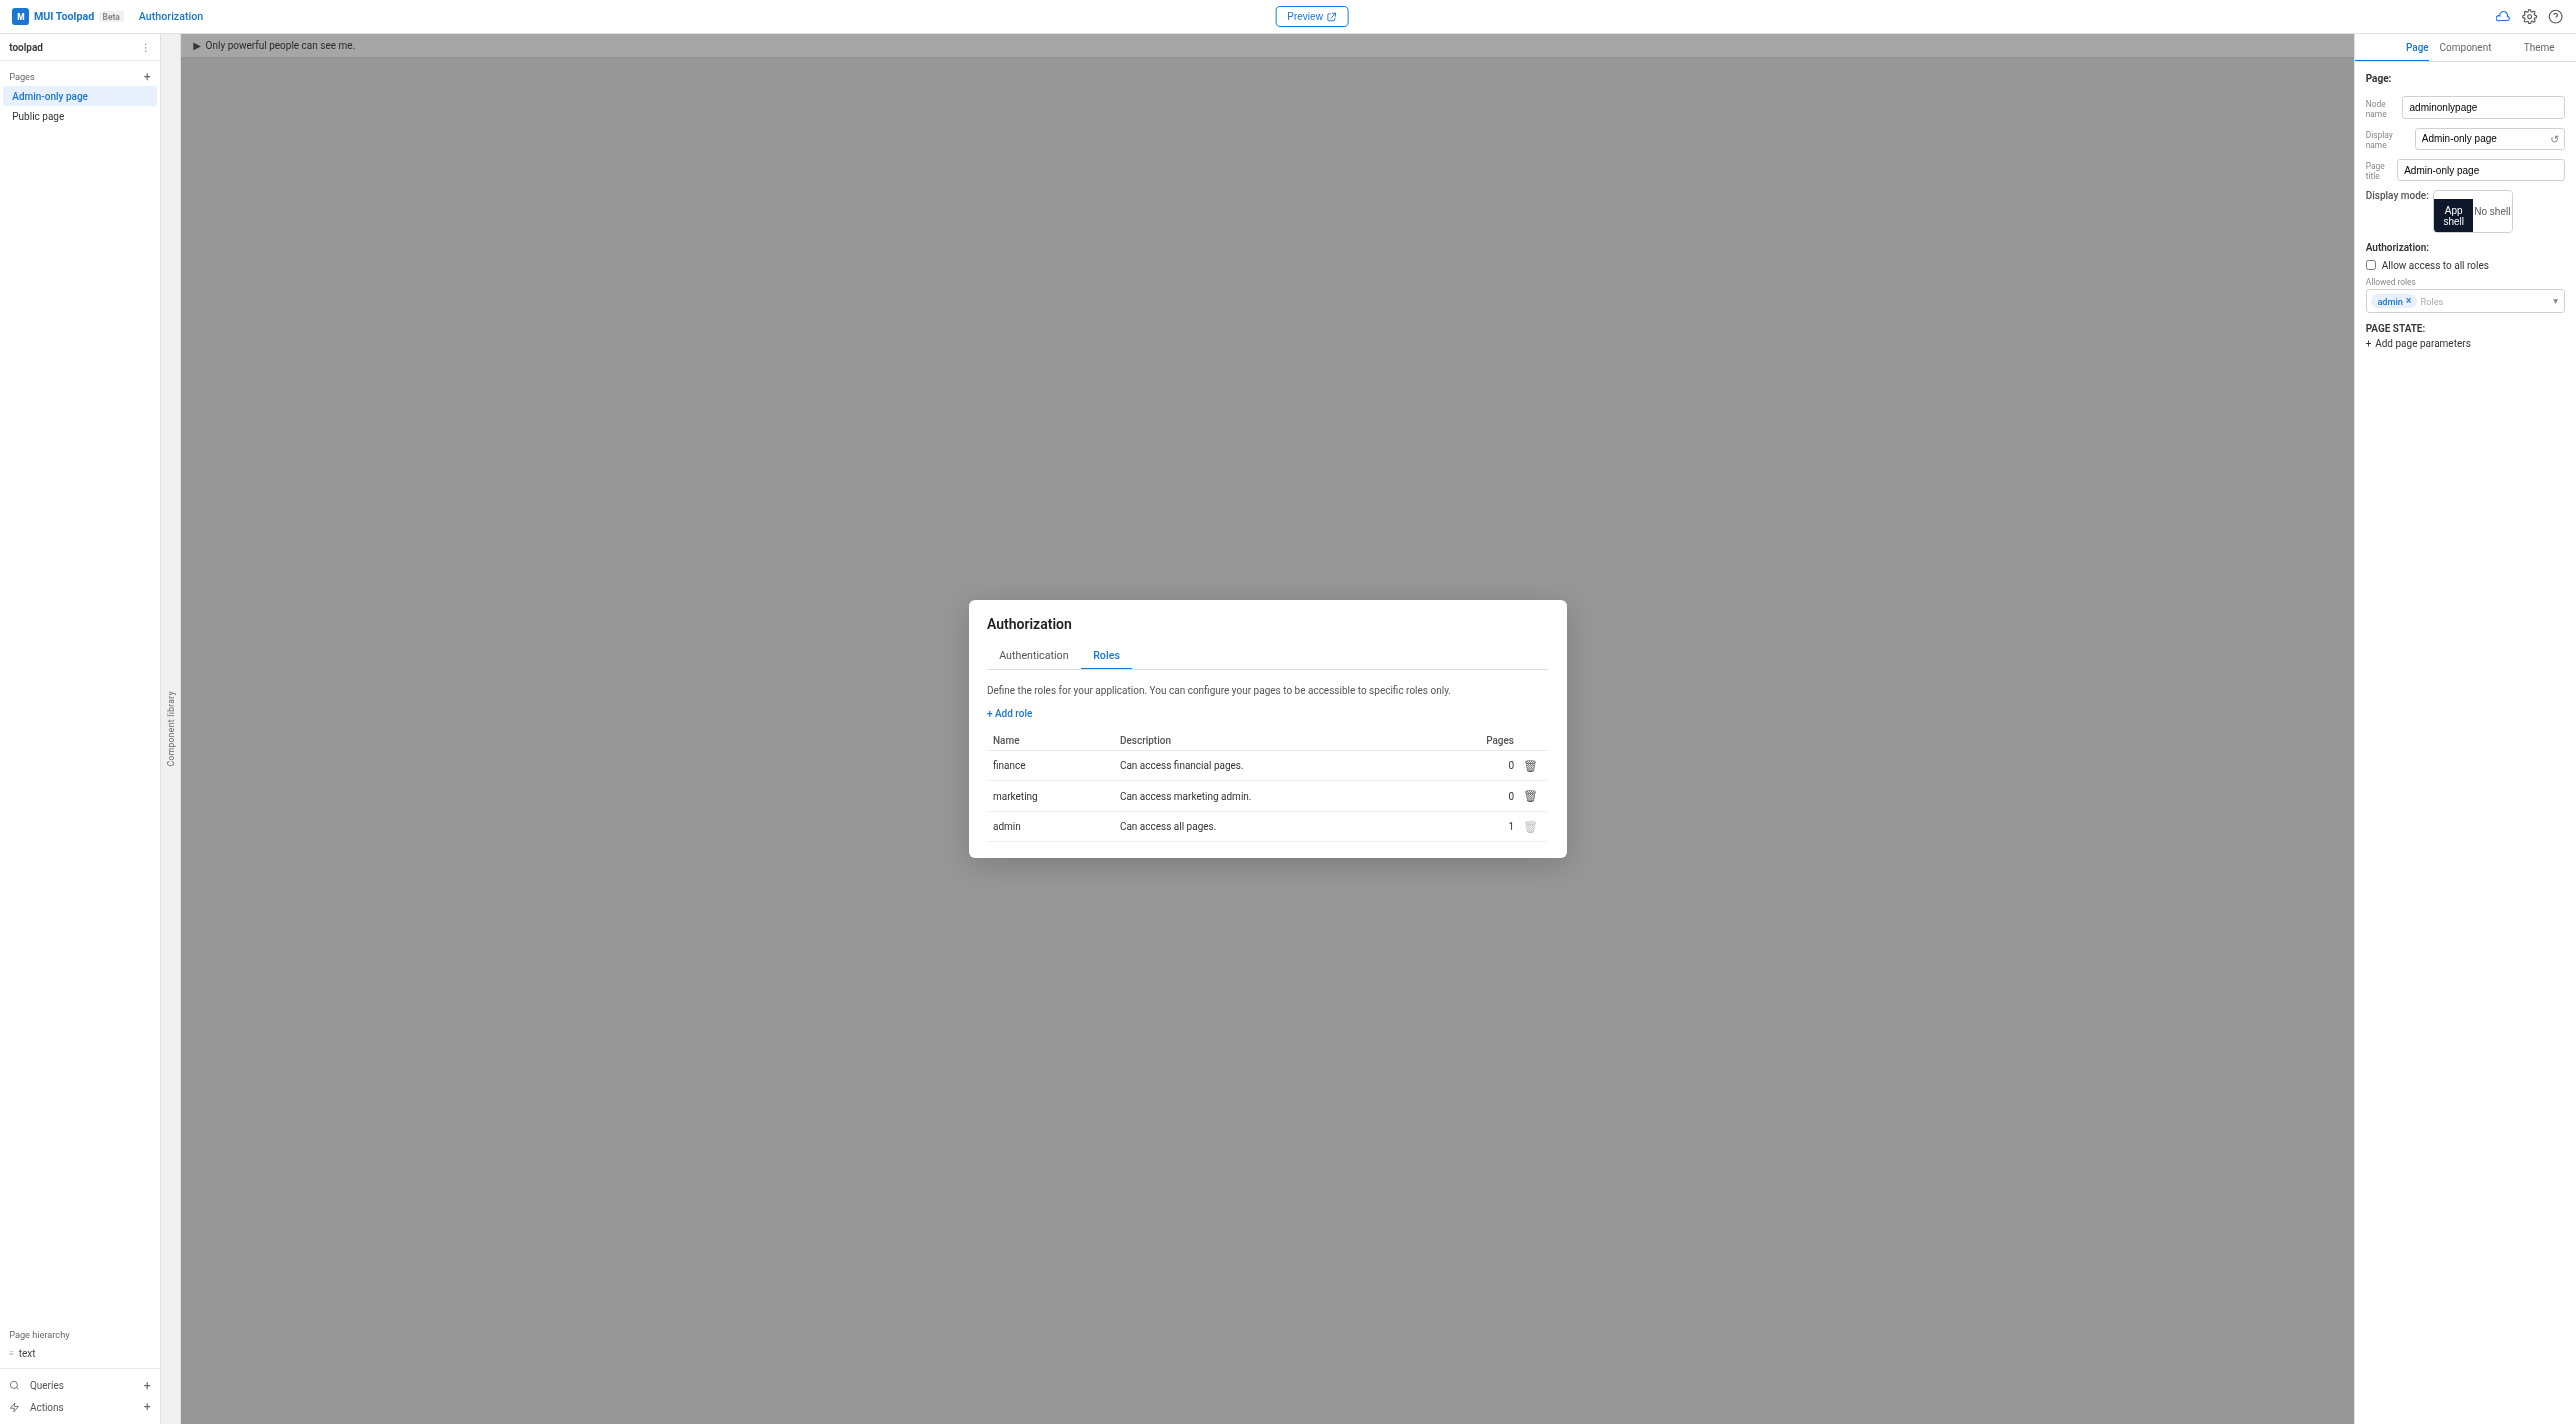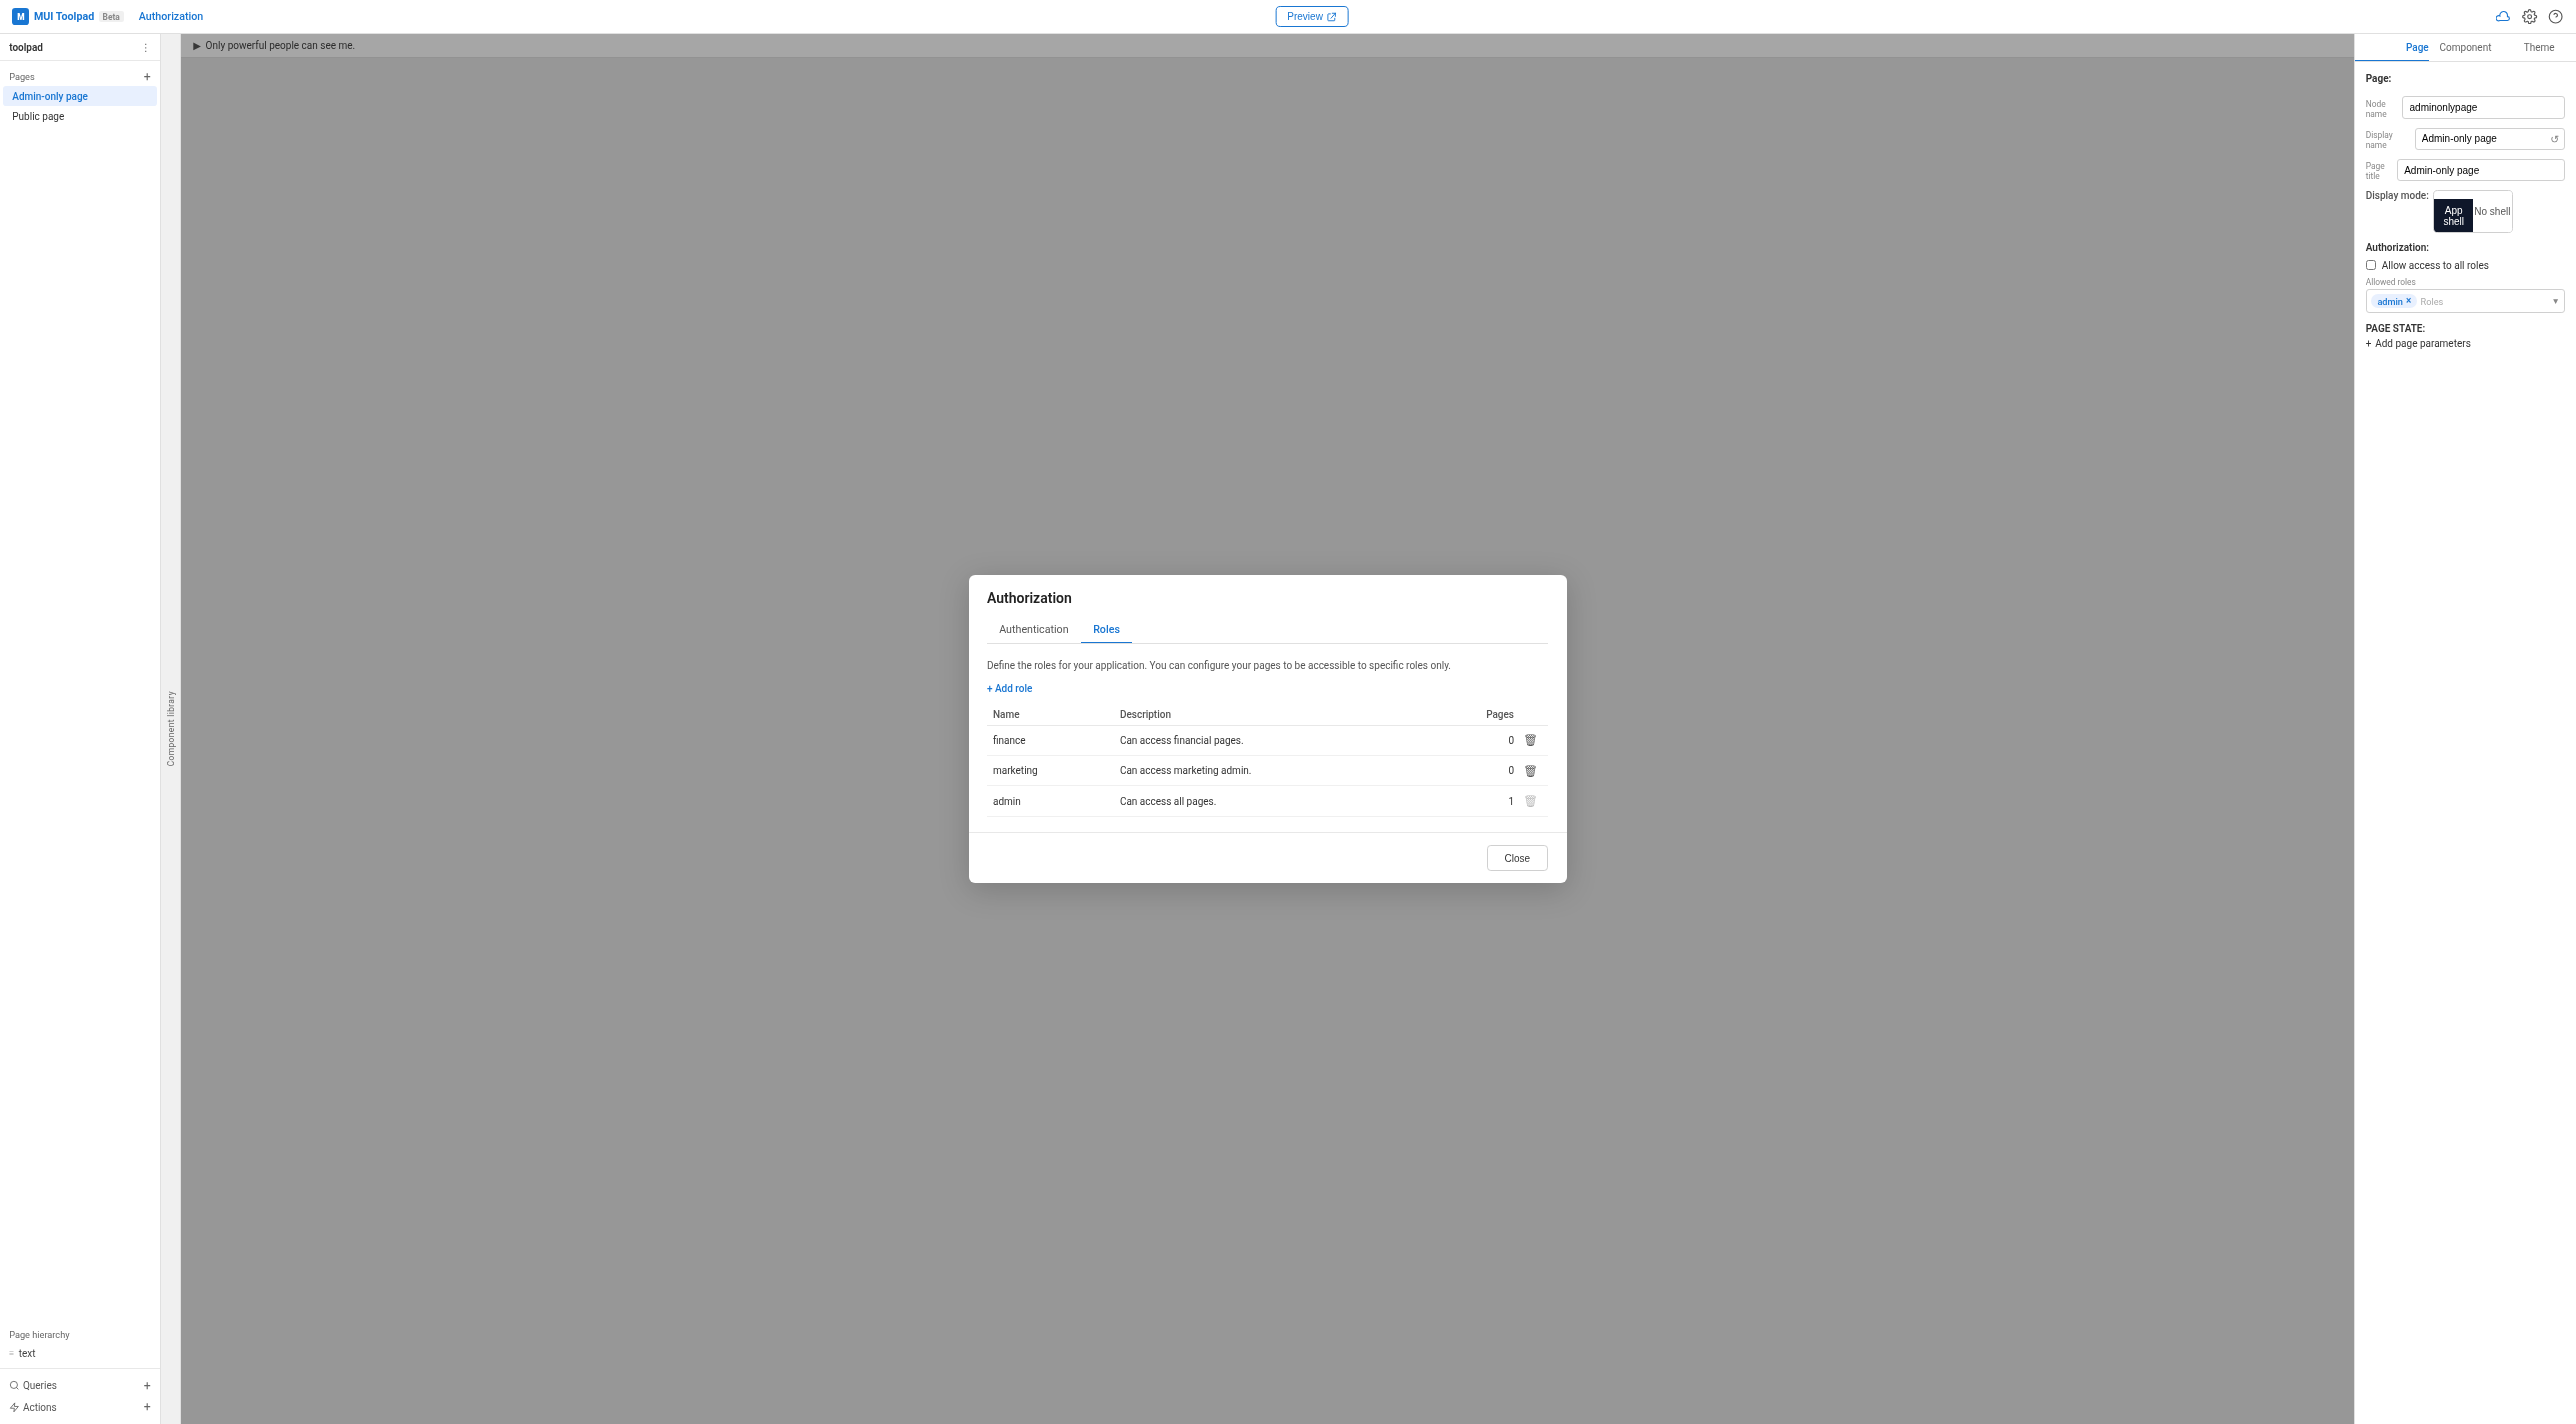--- a/index.html
+++ b/index.html
@@ -25,21 +25,21 @@
     .sidebar-header { display: flex; align-items: center; justify-content: space-between; padding: 7.7px 9.2px; border-bottom: 0.8px solid #e8e8e8; }
     .sidebar-title { font-weight: 600; font-size: 10px; }
     .sidebar-menu-icon { cursor: pointer; color: #666; }
     .sidebar-section { padding: 6.1px 0; }
     .sidebar-section-header { display: flex; align-items: center; justify-content: space-between; padding: 3.1px 9.2px; color: #666; font-size: 9.2px; }
     .sidebar-add-btn { cursor: pointer; color: #666; font-size: 12.3px; line-height: 1; }
     .sidebar-item { padding: 4.6px 9.2px; cursor: pointer; font-size: 10px; border-radius: 3.1px; margin: 0 3.1px; }
     .sidebar-item.active { background: #e8f0fe; color: #1976d2; font-weight: 500; }
     .sidebar-bottom { margin-top: auto; padding: 6.1px 0; border-top: 0.8px solid #e8e8e8; }
     .sidebar-section-icon { display: flex; align-items: center; justify-content: space-between; padding: 4.6px 9.2px; font-size: 10px; color: #555; }
-    .sidebar-section-icon-label { display: flex; align-items: center; gap: 3px; }
+    .sidebar-section-icon-label { display: flex; align-items: center; gap: 10px; }
 
     
     .sidebar-hierarchy { padding: 6.1px 9.2px; }
     .sidebar-hierarchy-label { font-size: 9.2px; color: #666; margin-bottom: 4.6px; }
     .sidebar-hierarchy-item { display: flex; align-items: center; gap: 4.6px; padding: 3.1px 0; font-size: 10px; color: #444; }
     .drag-icon { color: #aaa; font-size: 8.4px; }
 
     
     .component-library-strip { width: 20px; background: #f0f0f0; border-right: 0.8px solid #e0e0e0; display: flex; align-items: center; justify-content: center; flex-shrink: 0; }
     .component-library-text { writing-mode: vertical-rl; transform: rotate(180deg); font-size: 8.4px; color: #666; letter-spacing: 0.4px; cursor: pointer; }
@@ -246,23 +246,20 @@
                 </tr>
                 <tr>
                   <td>admin</td>
                   <td>Can access all pages.</td>
                   <td class="pages-col">1</td>
                   <td><span class="delete-icon disabled">🗑</span></td>
                 </tr>
               </tbody>
             </table>
           </div>
-          <div class="modal-footer">
-            <button class="close-btn">Close</button>
-          </div>
         </div>
       </div>
     </div>
   </div>
 
   <div class="right-panel">
     <div class="right-panel-tabs">
       <div class="right-tab active">Page</div>
       <div class="right-tab">Component</div>
       <div class="right-tab">Theme</div>

